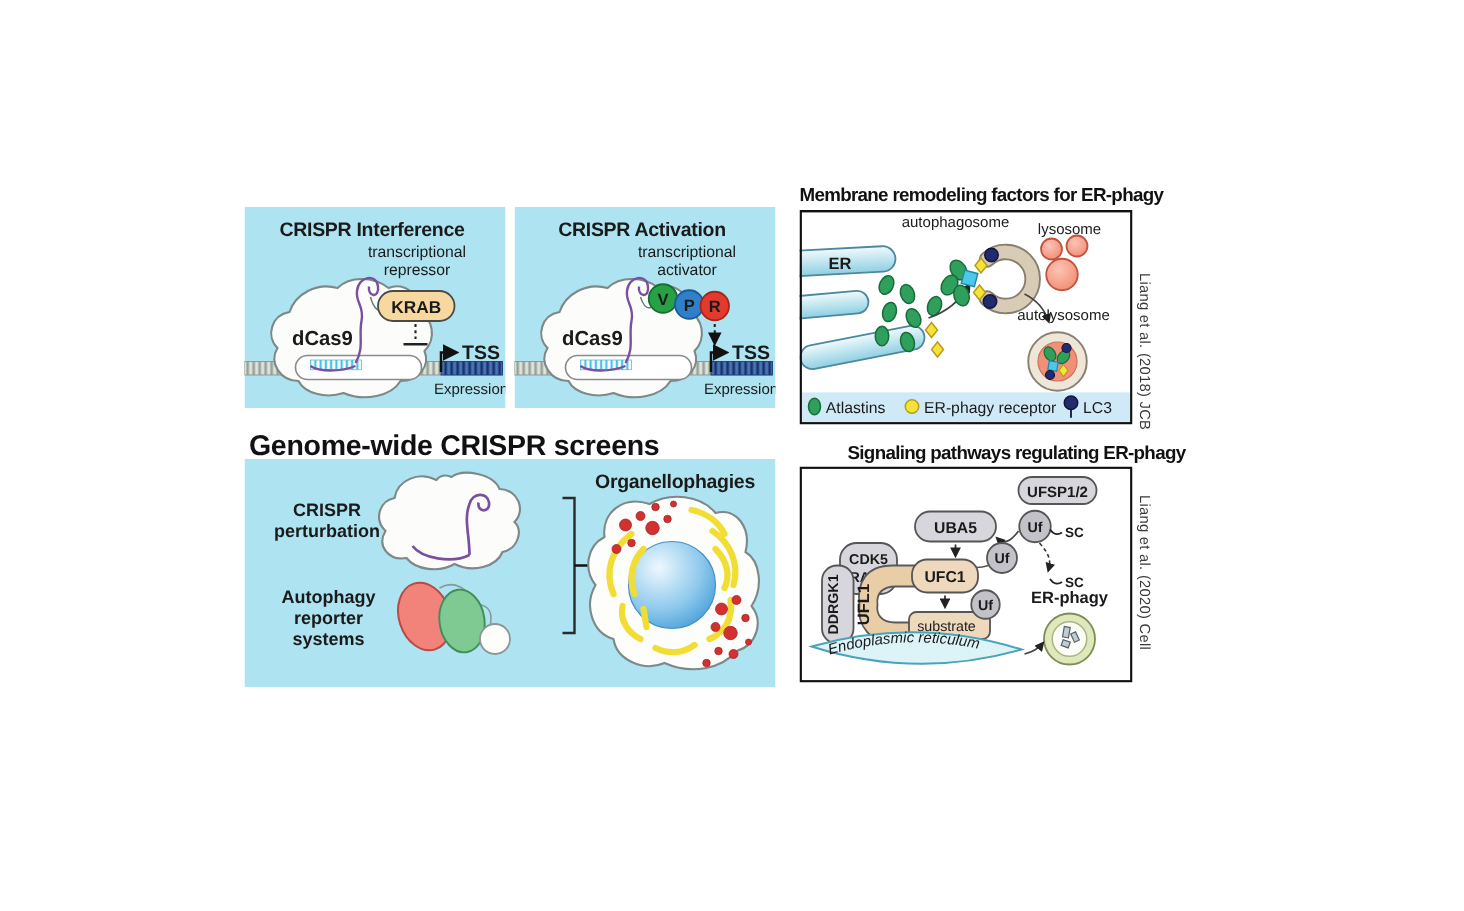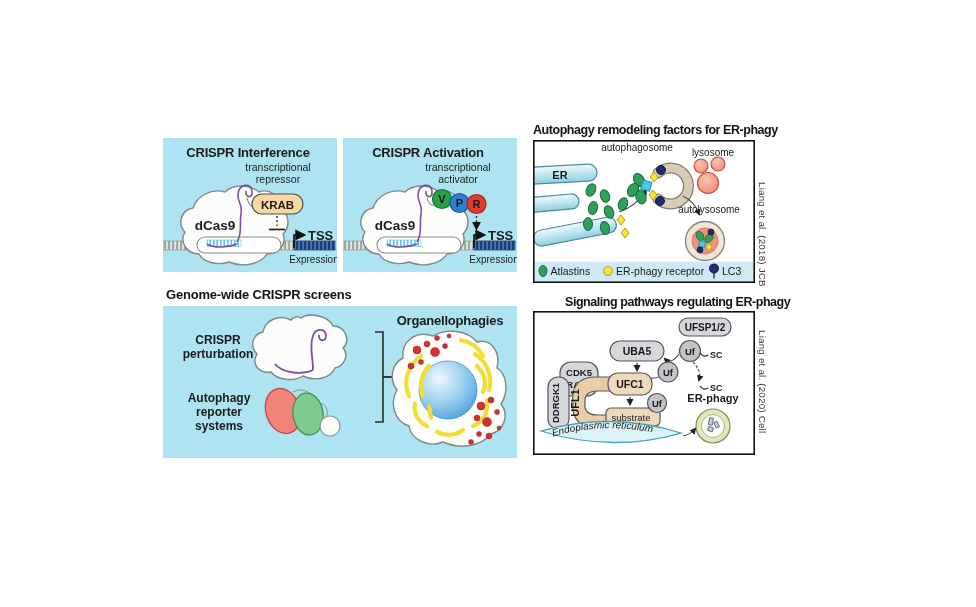--- a/index.html
+++ b/index.html
@@ -100,21 +100,21 @@
     <path d="M133.5,78 L133.5,90" stroke="#222" stroke-width="1.4" stroke-dasharray="2 2.2" marker-end="url(#p2a)"></path>
     <path d="M131,110 L131,97 L140,97" fill="none" stroke="#111" stroke-width="1.7" marker-end="url(#p2a)"></path>
     <text x="145" y="101.5" font-size="13" font-weight="bold">TSS</text>
     <text x="151" y="124.5" text-anchor="middle" font-size="10">Expression</text>
     <text x="85" y="19" text-anchor="middle" font-size="13" font-weight="bold" letter-spacing="-0.2">CRISPR Activation</text>
     <text x="115" y="33" text-anchor="middle" font-size="10.5">transcriptional</text>
     <text x="115" y="45" text-anchor="middle" font-size="10.5">activator</text>
     <text x="52" y="92" text-anchor="middle" font-size="13.5" font-weight="bold">dCas9</text>
   </svg>
 
-  <div class="abs ptitle" style="left:166px;top:287px;font-size:13px;letter-spacing:-0.2px;">Genome-wide CRISPR screens</div>
+  <div class="abs ptitle" style="left:166px;top:287px;font-size:19px;letter-spacing:-0.2px;">Genome-wide CRISPR screens</div>
 
   <svg class="abs" style="left:163px;top:306px;" width="354" height="152" viewBox="0 0 354 152">
     <defs>
       <marker id="p3a" viewBox="0 0 10 10" refX="7" refY="5" markerWidth="7" markerHeight="7" orient="auto">
         <path d="M0,0L10,5L0,10Z" fill="#111"></path>
         </marker>
       <radialGradient id="p3n" cx="0.35" cy="0.3" r="0.9">
         <stop offset="0" stop-color="#eef8fe"></stop>
           <stop offset="0.55" stop-color="#8cc8ec"></stop>
           <stop offset="1" stop-color="#2f8fd0"></stop>
@@ -170,21 +170,21 @@
         <circle cx="324" cy="116" r="4.5"></circle>
           <circle cx="334" cy="106" r="2.5"></circle>
           <circle cx="316" cy="128" r="2.5"></circle>
         <circle cx="326" cy="130" r="3"></circle>
           <circle cx="336" cy="122" r="2"></circle>
           <circle cx="308" cy="136" r="2.5"></circle>
       </g>
     </g>
   </svg>
 
-  <div class="abs ptitle" style="left:533px;top:123px;font-size:12.5px;letter-spacing:-0.45px;">Autophagy remodeling factors for ER-phagy</div>
+  <div class="abs ptitle" style="left:533px;top:123px;font-size:12.5px;letter-spacing:-0.45px;">Membrane remodeling factors for ER-phagy</div>
 
   <svg class="abs" style="left:533px;top:140px;" width="222" height="143" viewBox="0 0 222 143">
     <defs>
       <marker id="p4a" viewBox="0 0 10 10" refX="7" refY="5" markerWidth="6" markerHeight="6" orient="auto">
         <path d="M0,0L10,5L0,10Z" fill="#222"></path>
         </marker>
       <linearGradient id="p4t" x1="0" y1="0" x2="0" y2="1">
         <stop offset="0" stop-color="#f0fafc"></stop>
           <stop offset="1" stop-color="#8fd0e2"></stop>
       </linearGradient>

